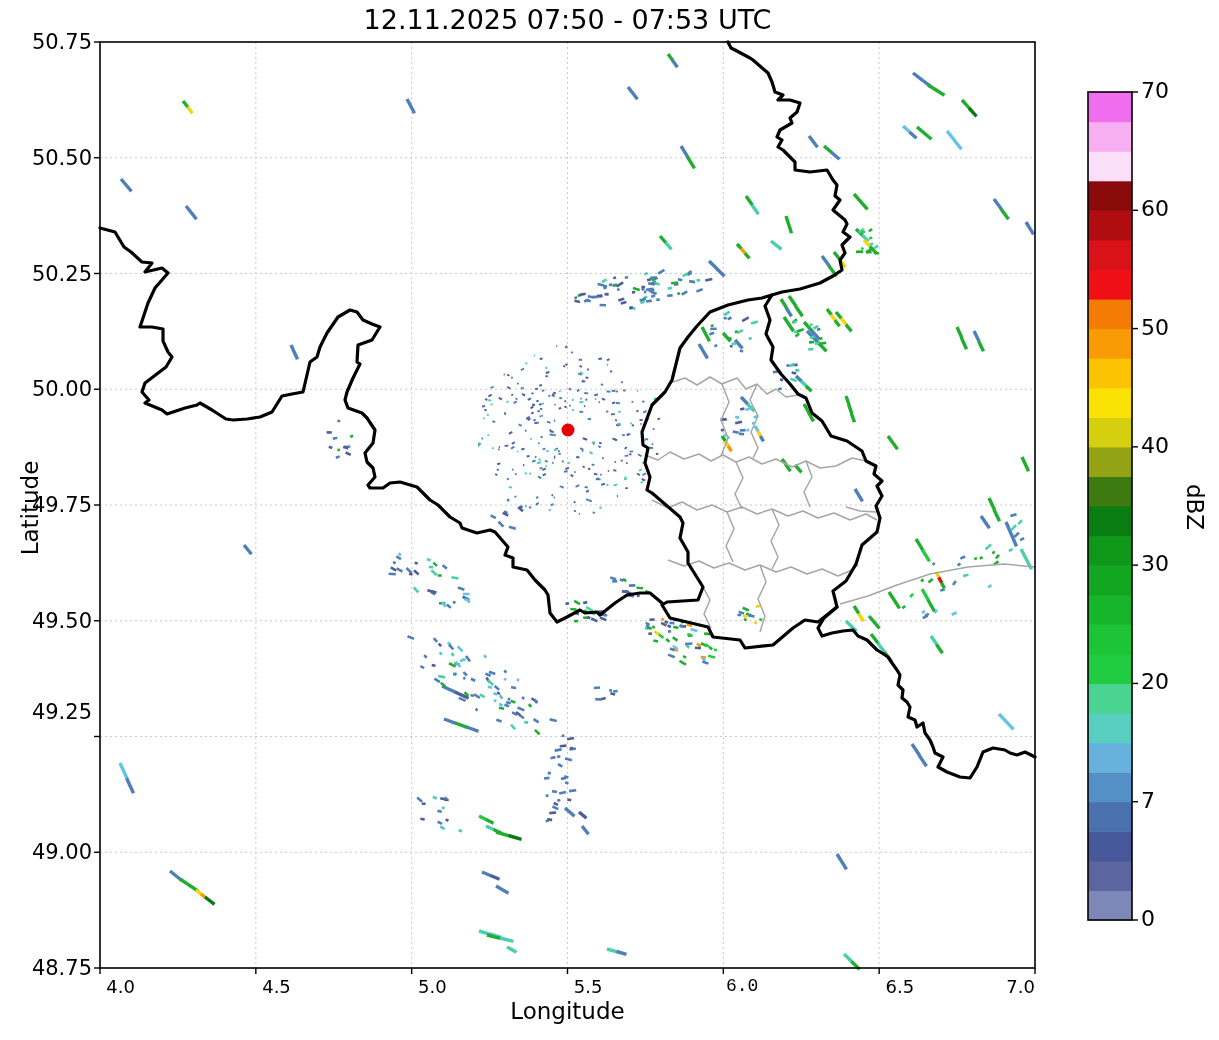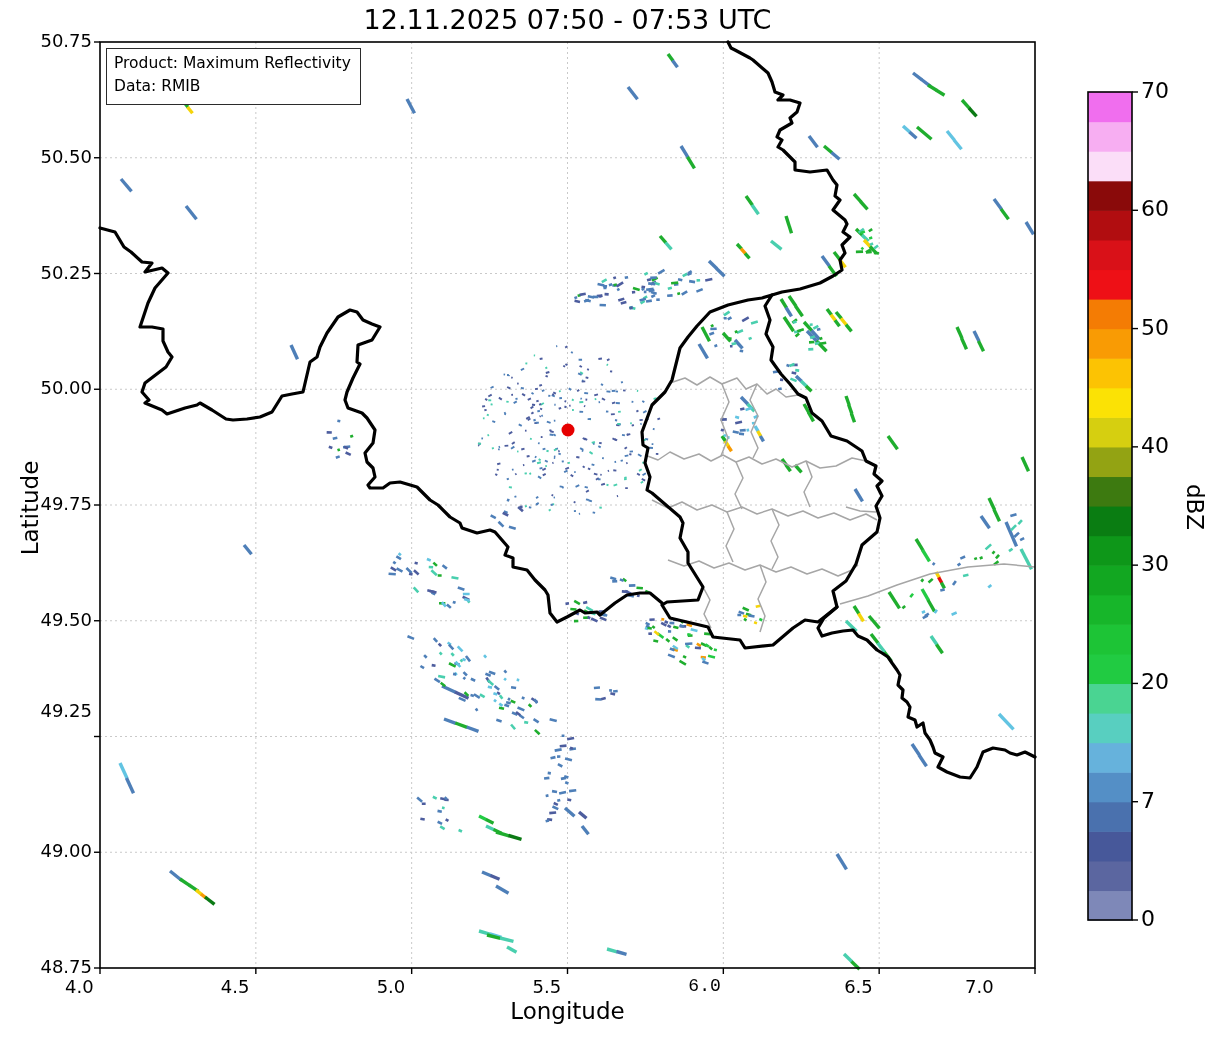--- a/index.html
+++ b/index.html
@@ -8,22 +8,22 @@
   #plot-svg{position:absolute;left:0;top:0;}
   .fig-title{position:absolute;left:100px;top:4px;width:935px;text-align:center;
              font-size:27px;letter-spacing:0px;}
   .annot{position:absolute;left:106px;top:48px;background:#ffffff;border:1.6px solid #2b2b2b;
          padding:3px 9px 5px 7px;font-size:15.5px;line-height:1.5;z-index:3;}
   .xlabel{position:absolute;left:100px;top:998px;width:935px;text-align:center;font-size:23px;}
   .ylabel{position:absolute;left:-30px;top:495px;width:120px;text-align:center;font-size:23px;
           transform:rotate(-90deg);transform-origin:center;}
   .cblabel{position:absolute;left:1145px;top:494px;width:100px;text-align:center;font-size:23px;
            transform:rotate(90deg);transform-origin:center;}
-  .xtick{position:absolute;width:70px;margin-left:-35px;text-align:left;top:976px;font-size:18px;}
-  .ytick{position:absolute;left:24px;width:68px;text-align:right;font-size:18px;}
+  .xtick{position:absolute;width:70px;margin-left:-35px;text-align:right;top:976px;font-size:18px;}
+  .ytick{position:absolute;left:24px;width:68px;text-align:right;font-size:21px;}
   .cbtick{position:absolute;left:1141px;width:60px;text-align:left;font-size:22px;}
 </style>
 </head>
 <body>
 
 <div class="page">
   <svg id="plot-svg" width="1219" height="1040">
       <line x1="255.83333333333331" y1="42" x2="255.83333333333331" y2="968" stroke="#c9c9c9" stroke-width="1" stroke-dasharray="2 3"></line>
       <line x1="411.66666666666663" y1="42" x2="411.66666666666663" y2="968" stroke="#c9c9c9" stroke-width="1" stroke-dasharray="2 3"></line>
       <line x1="567.5" y1="42" x2="567.5" y2="968" stroke="#c9c9c9" stroke-width="1" stroke-dasharray="2 3"></line>
@@ -919,24 +919,20 @@
       <line x1="1132" y1="683.4285714285714" x2="1138" y2="683.4285714285714" stroke="#000" stroke-width="1.4"></line>
       <line x1="1132" y1="565.1428571428571" x2="1138" y2="565.1428571428571" stroke="#000" stroke-width="1.4"></line>
       <line x1="1132" y1="446.8571428571429" x2="1138" y2="446.8571428571429" stroke="#000" stroke-width="1.4"></line>
       <line x1="1132" y1="328.57142857142856" x2="1138" y2="328.57142857142856" stroke="#000" stroke-width="1.4"></line>
       <line x1="1132" y1="210.28571428571433" x2="1138" y2="210.28571428571433" stroke="#000" stroke-width="1.4"></line>
       <line x1="1132" y1="92" x2="1138" y2="92" stroke="#000" stroke-width="1.4"></line>
     </svg>
 
   <div class="fig-title">12.11.2025 07:50 - 07:53 UTC</div>
 
-  <div class="annot">
-    <div>Product: Maximum Reflectivity</div>
-    <div>Data: RMIB</div>
-  </div>
 
   <div class="xlabel">Longitude</div>
   <div class="ylabel">Latitude</div>
   <div class="cblabel">dBZ</div>
 <div class="xtick" style="left: 100px;">4.0</div>
     <div class="xtick" style="left: 255.833px;">4.5</div>
     <div class="xtick" style="left: 411.667px;">5.0</div>
     <div class="xtick" style="left: 567.5px;">5.5</div>
     <div class="xtick" style="left: 723.333px; font-family: Liberation Mono, monospace;">6.0</div>
     <div class="xtick" style="left: 879.167px;">6.5</div>

